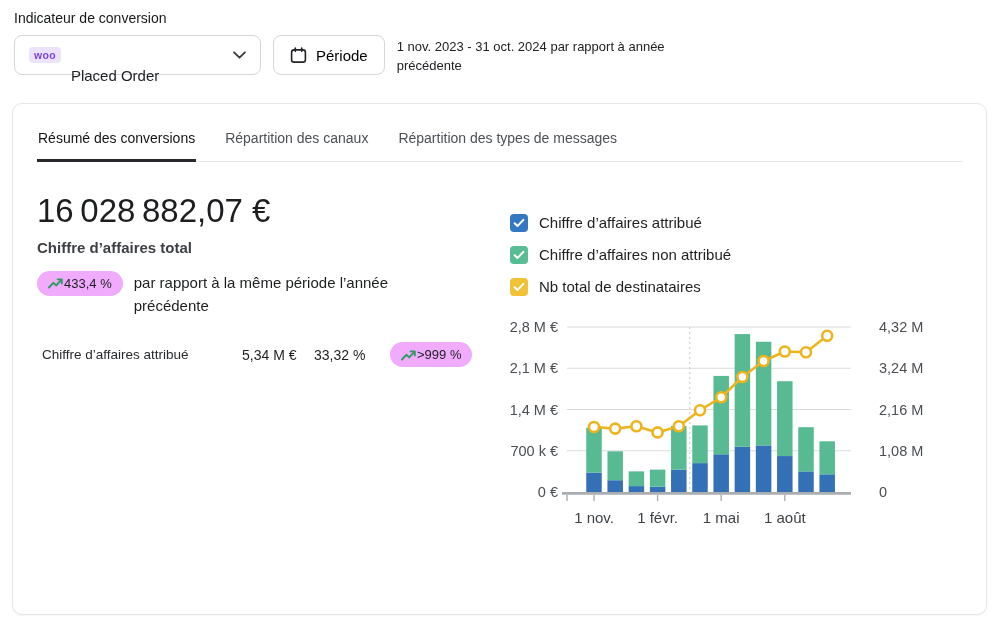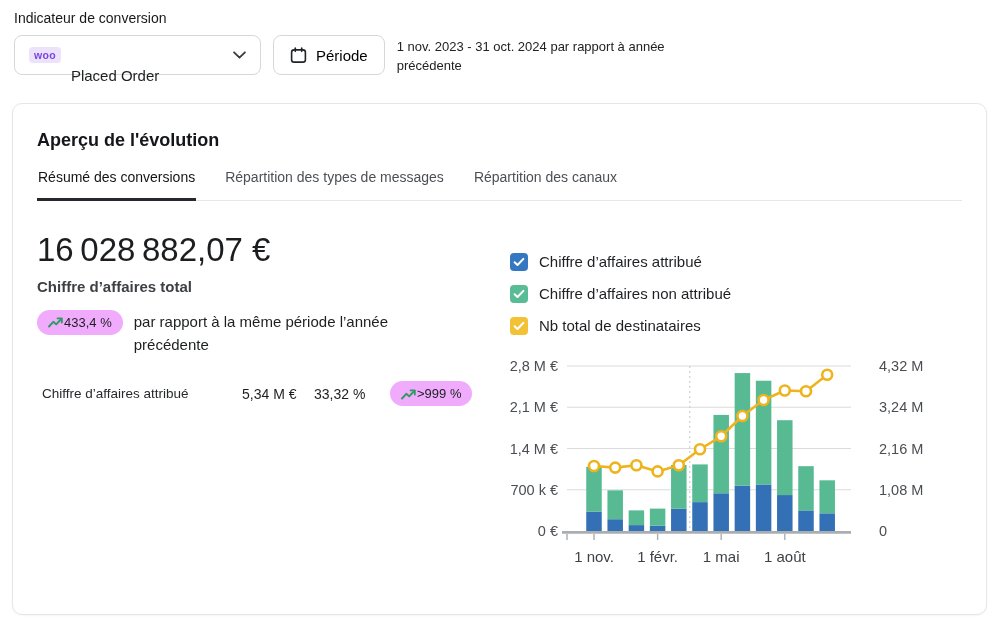--- a/index.html
+++ b/index.html
@@ -81,26 +81,25 @@
         </svg>
       </span>
       <span>Période</span>
     </button>
 
     <div class="date-range">1 nov. 2023 - 31 oct. 2024 par rapport à année précédente</div>
   </div>
 </div>
 
 <div class="card">
-  <div class="card-title">Aperçu de l'évolution</div>
 
   <div class="tabs">
     <button class="tab active">Résumé des conversions</button>
+    <button class="tab">Répartition des canaux</button>
     <button class="tab">Répartition des types de messages</button>
-    <button class="tab">Répartition des canaux</button>
   </div>
 
   <div class="content">
 
     <div>
       <div class="total-value">16 028 882,07 €</div>
       <div class="total-label">Chiffre d’affaires total</div>
 
       <div class="change-row">
         <span class="trend-badge">

